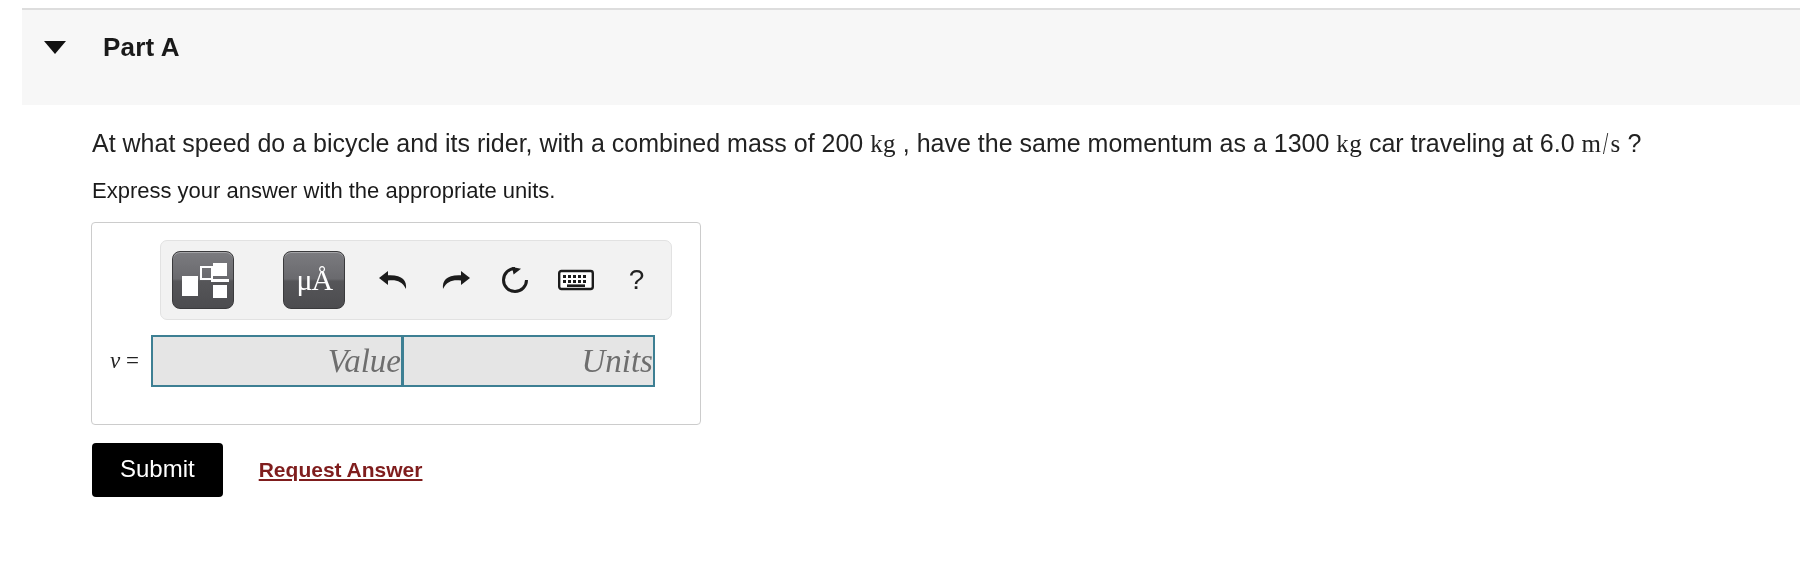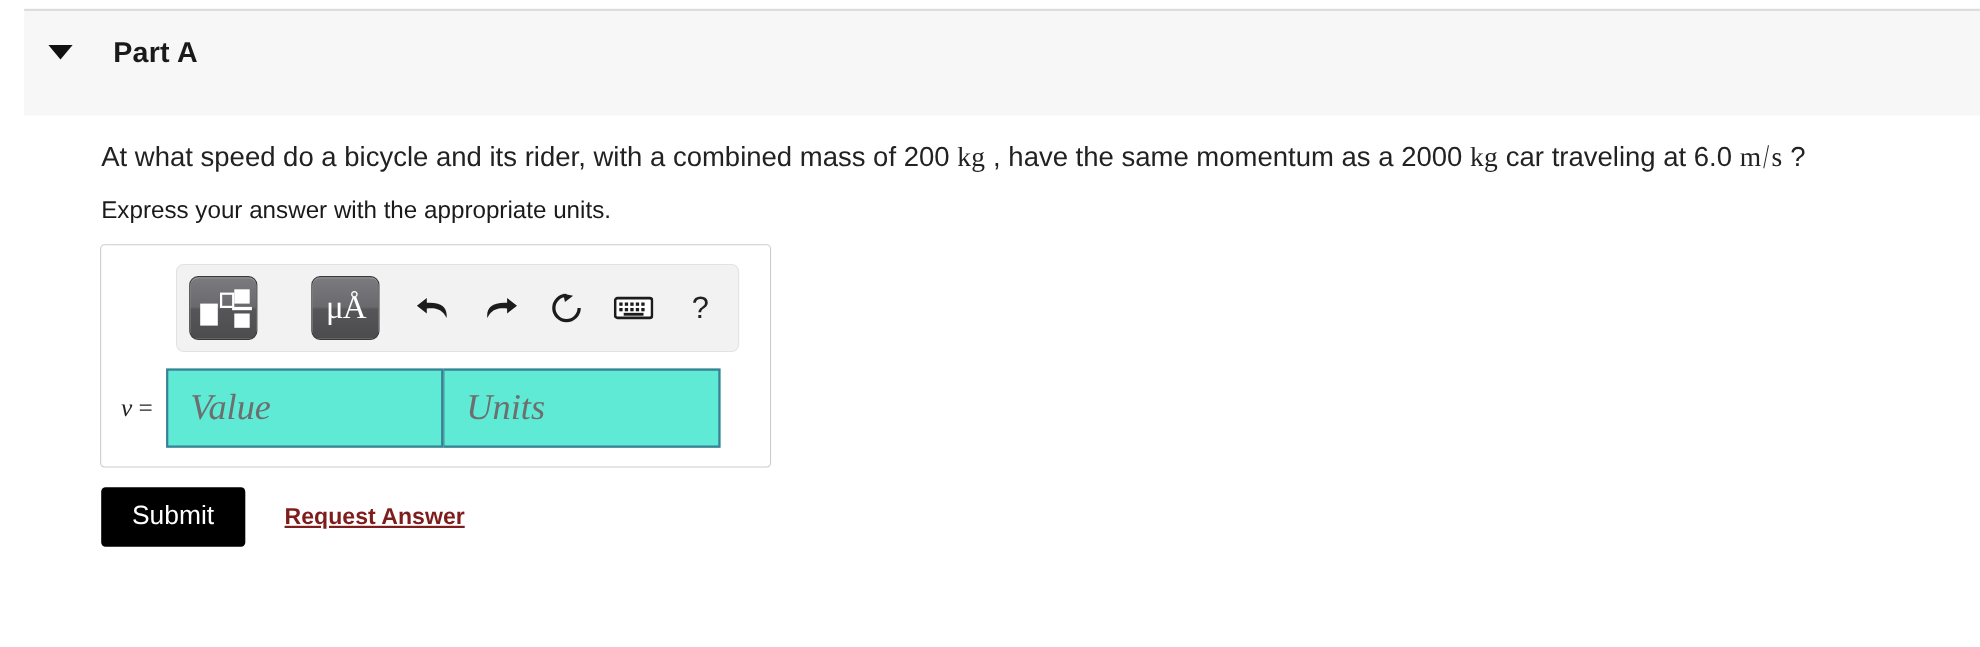--- a/index.html
+++ b/index.html
@@ -205,28 +205,29 @@
   .var-label {
     font-family: "Liberation Serif", "DejaVu Serif", serif;
     font-size: 23px;
     font-style: italic;
     color: #222222;
     margin-right: 12px;
     white-space: nowrap;
   }
   .var-label .eq { font-style: normal; }
   .ans-input {
-    height: 72px;
+    height: 52px;
     border: 2px solid #3d7f93;
-    background: #5eead4;
+    background: #e5e5e5;
     box-sizing: border-box;
     display: flex;
     align-items: center;
     padding-left: 20px;
     cursor: text;
+    justify-content: flex-end;
   }
   .ans-input.value-box { width: 252px; }
   .ans-input.units-box { width: 252px; border-left: 1px solid #3d7f93; }
   .placeholder {
     font-family: "Liberation Serif", "DejaVu Serif", serif;
     font-style: italic;
     font-size: 33px;
     color: #6e6e6e;
   }
 
@@ -263,21 +264,21 @@
 
 <div class="page">
 
   <div class="part-header">
     <div class="part-header-inner">
       <div class="collapse-caret"></div>
       <div class="part-title">Part A</div>
     </div>
   </div>
 
-  <div class="question-line"><span>At what speed do a bicycle and its rider, with a combined mass of 200</span> <span class="mathunit">kg</span> <span>, have the same momentum as a 2000</span> <span class="mathunit">kg</span> <span>car traveling at 6.0</span> <span class="mathunit">m</span><span class="mathunit frac-slash">/</span><span class="mathunit">s</span> <span>?</span></div>
+  <div class="question-line"><span>At what speed do a bicycle and its rider, with a combined mass of 200</span> <span class="mathunit">kg</span> <span>, have the same momentum as a 1300</span> <span class="mathunit">kg</span> <span>car traveling at 6.0</span> <span class="mathunit">m</span><span class="mathunit frac-slash">/</span><span class="mathunit">s</span> <span>?</span></div>
 
   <div class="instruction">Express your answer with the appropriate units.</div>
 
   <div class="answer-panel">
 
     <div class="toolbar">
 
       <div class="tb-btn">
         <div class="tmpl-glyph">
           <div class="sq-filled-lg"></div>

